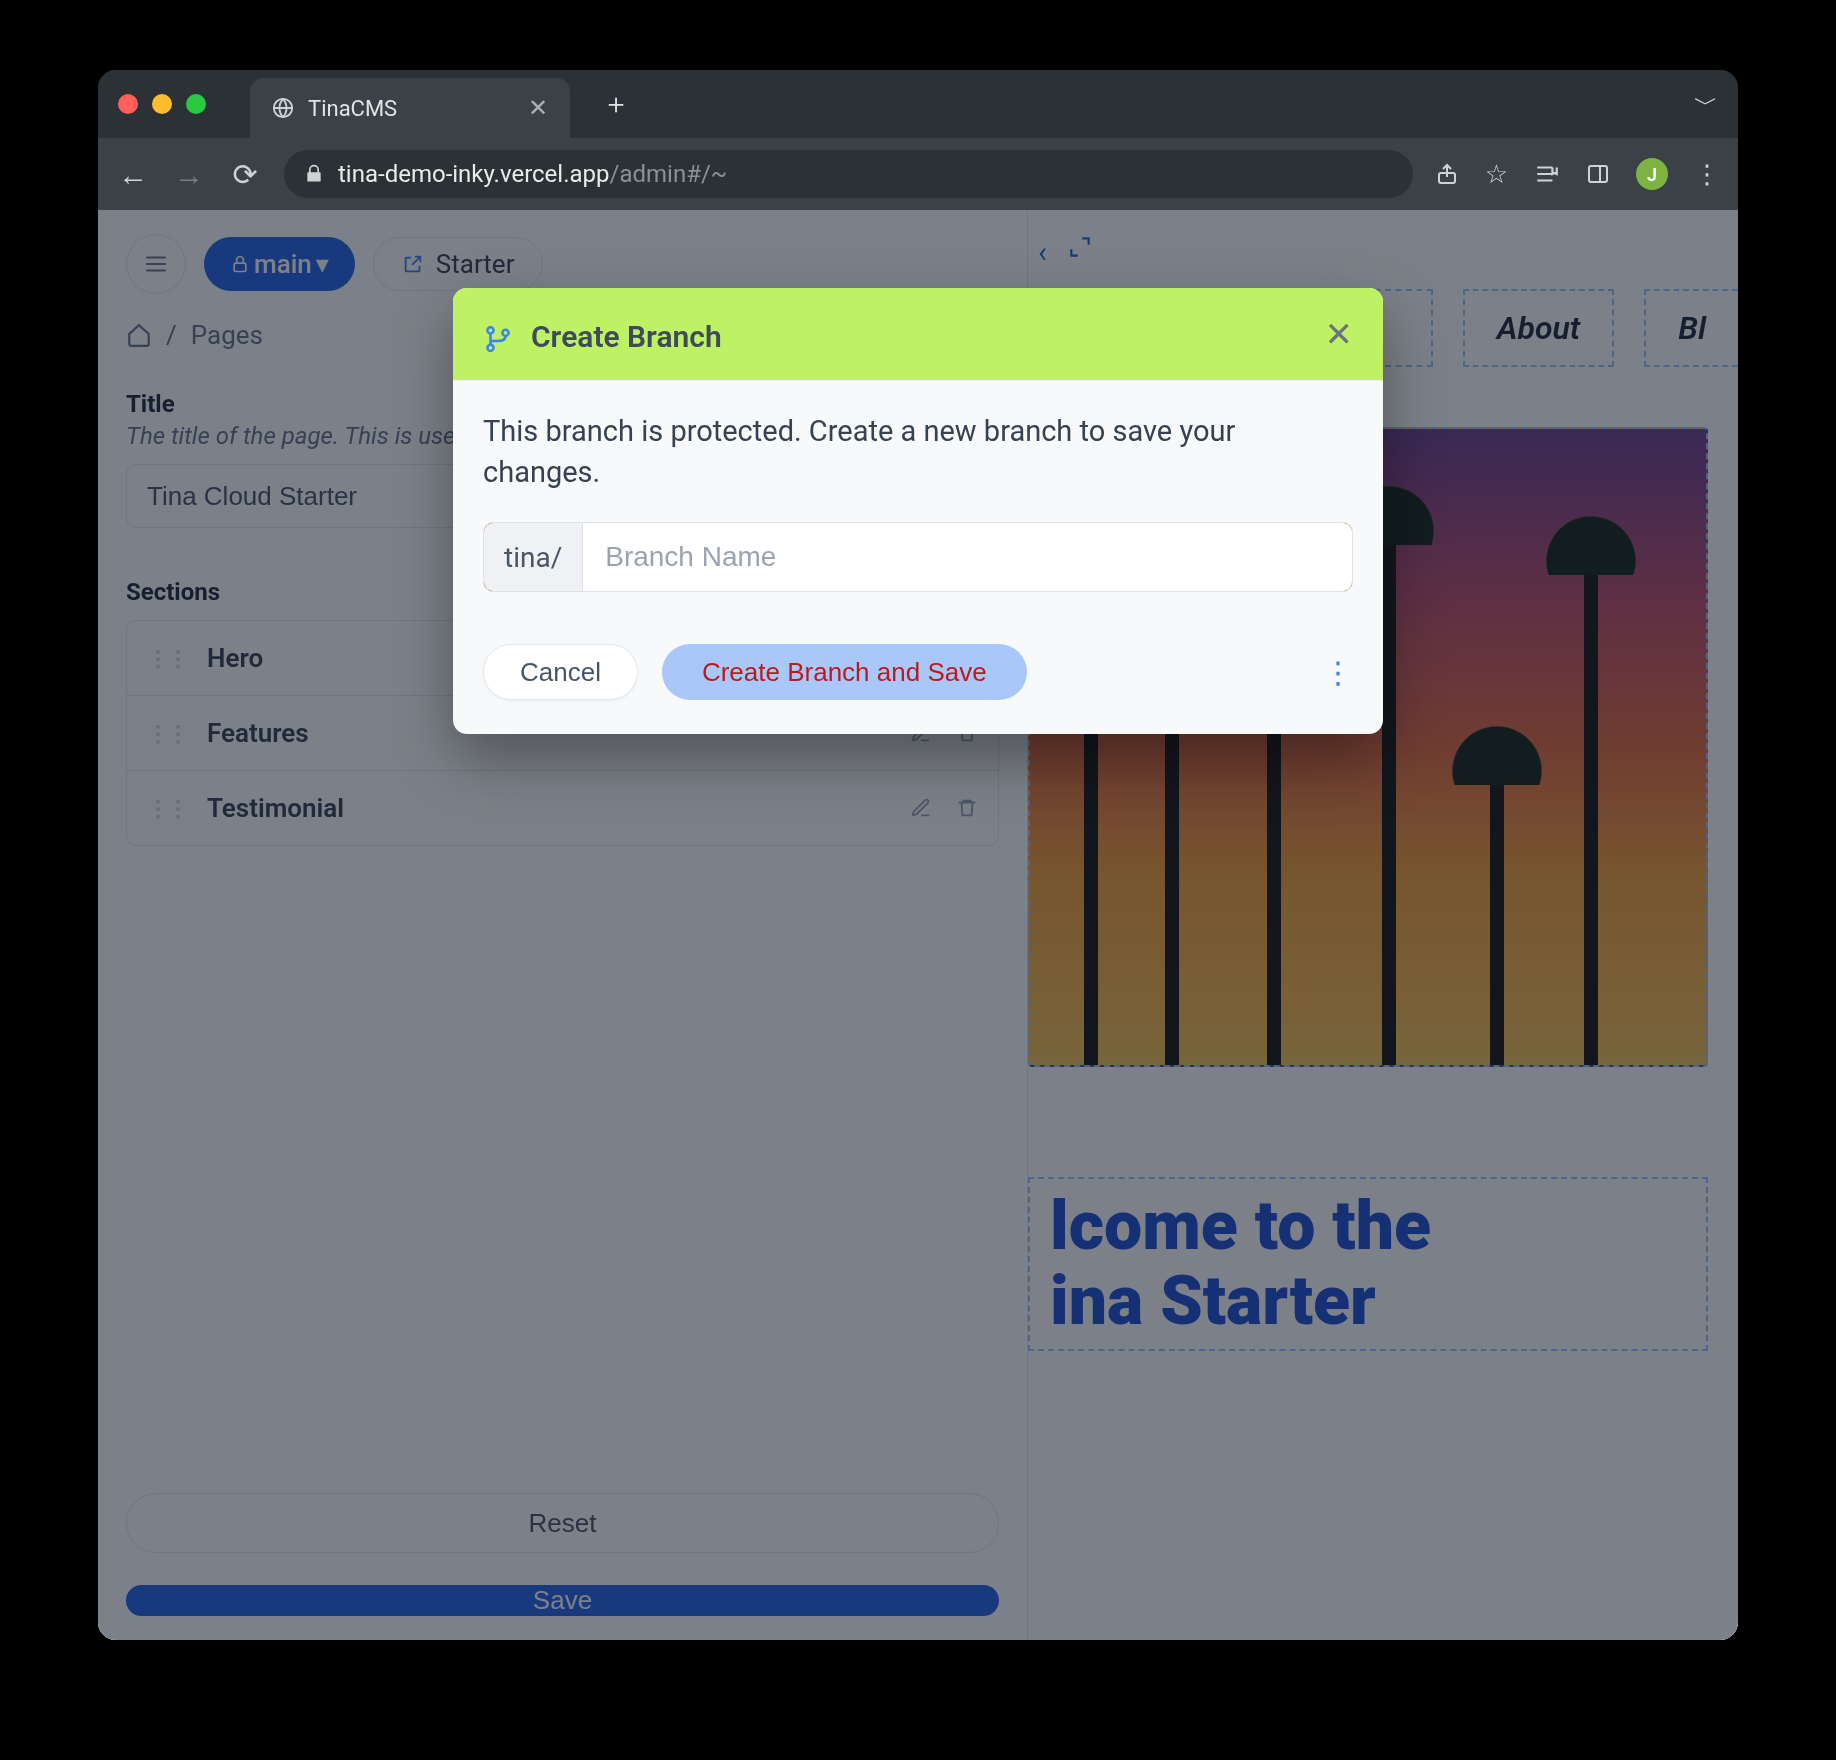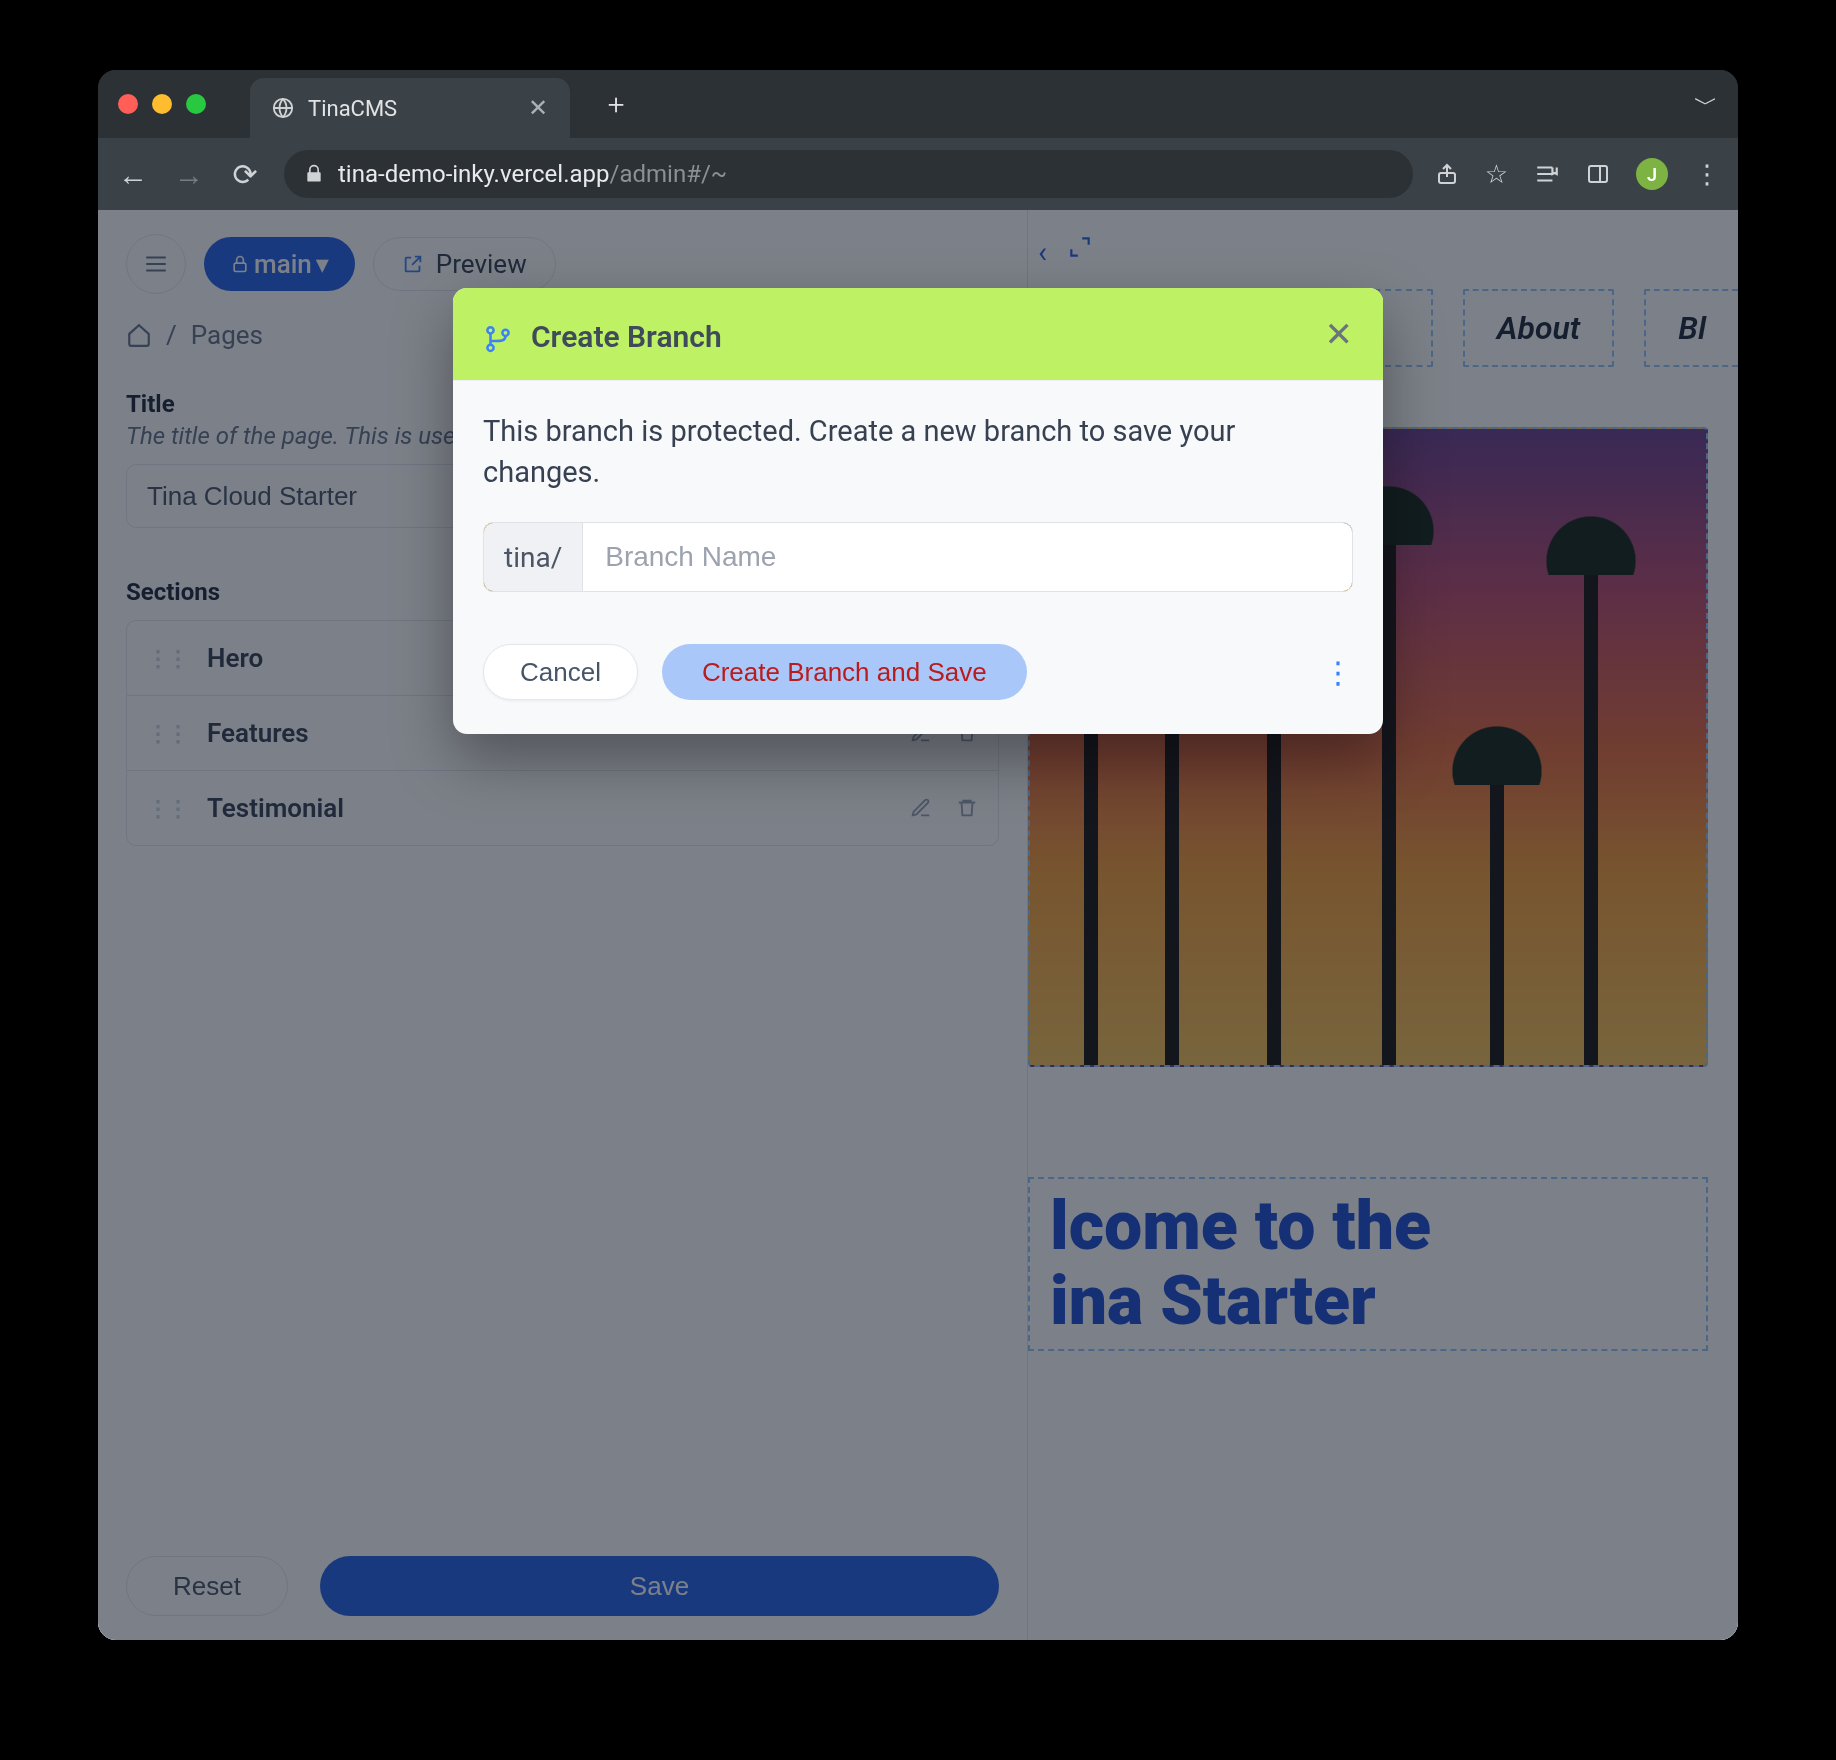--- a/index.html
+++ b/index.html
@@ -171,20 +171,21 @@
     font-weight: 600;
   }
   .section-row:last-child { border-bottom: none; }
   .drag-handle { color: #cbd5e1; font-size: 22px; letter-spacing: -2px; }
   .row-actions { margin-left: auto; display: flex; gap: 24px; color: #94a3b8; }
   .bottom-actions {
     margin-top: auto;
     display: flex;
     gap: 32px;
     padding-top: 30px;
+    flex-direction: column;
   }
   .reset-btn {
     border: 1px solid #e2e8f0;
     border-radius: 30px;
     height: 60px;
     padding: 0 46px;
     font-size: 26px;
     color: #475569;
     background: #fff;
   }
@@ -407,21 +408,21 @@
             <span>main</span>
             <span>▾</span>
           </div>
           <div class="preview-btn">
             <span class="arrow-popout">
               <svg width="22" height="22" viewBox="0 0 24 24" fill="none" stroke="#3b82f6" stroke-width="2">
                   <path d="M14 4h6v6M20 4l-9 9"></path>
                   <path d="M19 14v5a1 1 0 01-1 1H5a1 1 0 01-1-1V6a1 1 0 011-1h5"></path>
                 </svg>
             </span>
-            <span>Preview</span>
+            <span>Starter</span>
           </div>
         </div>
 
         <div class="breadcrumb">
           <span>
             <svg width="26" height="26" viewBox="0 0 24 24" fill="none" stroke="#64748b" stroke-width="2">
                 <path d="M3 11l9-8 9 8v9a2 2 0 01-2 2H5a2 2 0 01-2-2z"></path>
               </svg>
           </span>
           <span>/</span>

